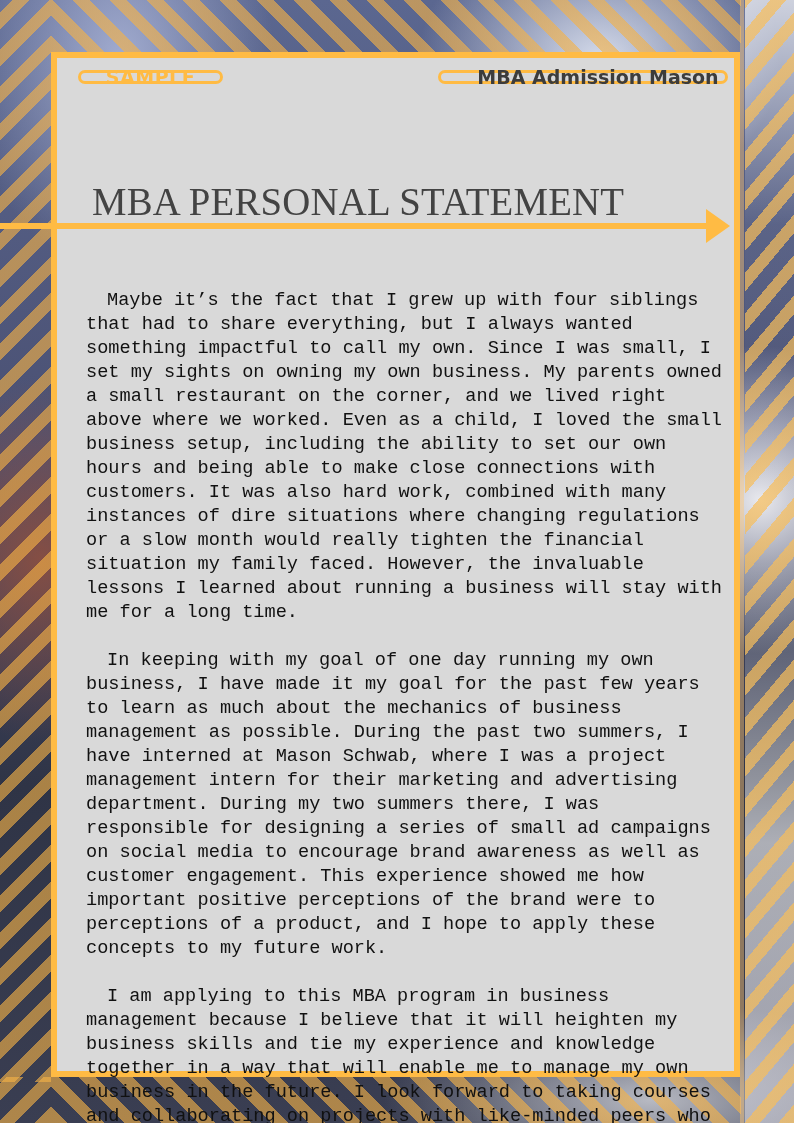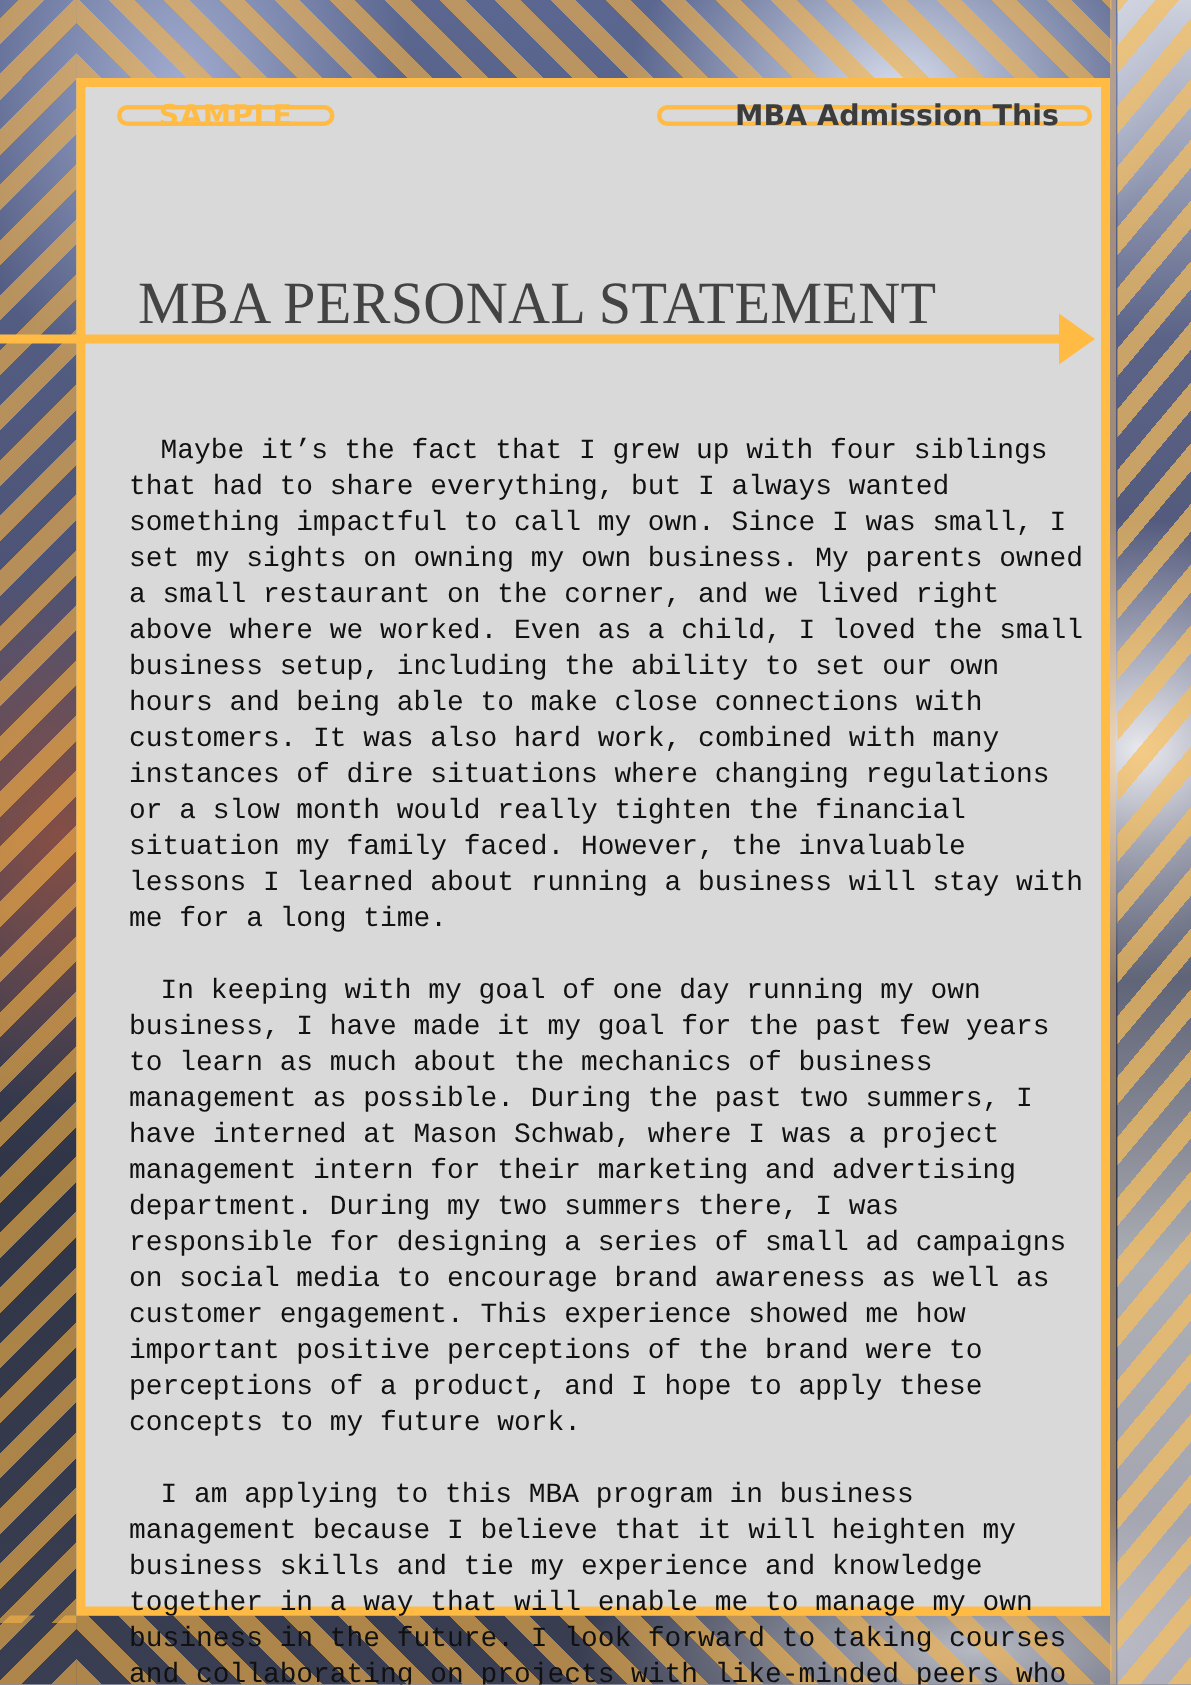--- a/index.html
+++ b/index.html
@@ -78,21 +78,21 @@
   <div class="right-col-stripes"></div>
   <div class="hairline"></div>
 </div>
 
 <div class="frame"></div>
 
 <div class="pill pill-sample">
   <span>SAMPLE</span>
 </div>
 <div class="pill pill-coach">
-  <span>MBA Admission This</span>
+  <span>MBA Admission Mason</span>
 </div>
 
 <h1 class="title">MBA PERSONAL STATEMENT</h1>
 <div class="arrow-line"></div>
 <div class="arrow-head"></div>
 
 <div class="body-text">
   <p>Maybe it’s the fact that I grew up with four siblings that had to share everything, but I always wanted something impactful to call my own. Since I was small, I set my sights on owning my own business. My parents owned a small restaurant on the corner, and we lived right above where we worked. Even as a child, I loved the small business setup, including the ability to set our own hours and being able to make close connections with customers. It was also hard work, combined with many instances of dire situations where changing regulations or a slow month would really tighten the financial situation my family faced. However, the invaluable lessons I learned about running a business will stay with me for a long time.</p>
   <p>In keeping with my goal of one day running my own business, I have made it my goal for the past few years to learn as much about the mechanics of business management as possible. During the past two summers, I have interned at Mason Schwab, where I was a project management intern for their marketing and advertising department. During my two summers there, I was responsible for designing a series of small ad campaigns on social media to encourage brand awareness as well as customer engagement. This experience showed me how important positive perceptions of the brand were to perceptions of a product, and I hope to apply these concepts to my future work.</p>
   <p>I am applying to this MBA program in business management because I believe that it will heighten my business skills and tie my experience and knowledge together in a way that will enable me to manage my own business in the future. I look forward to taking courses and collaborating on projects with like-minded peers who will become potential partners in the future. This MBA program is an excellent opportunity for me to gain knowledge of the market as well as complex concepts of market dynamics in order to create and run a viable business.</p>

